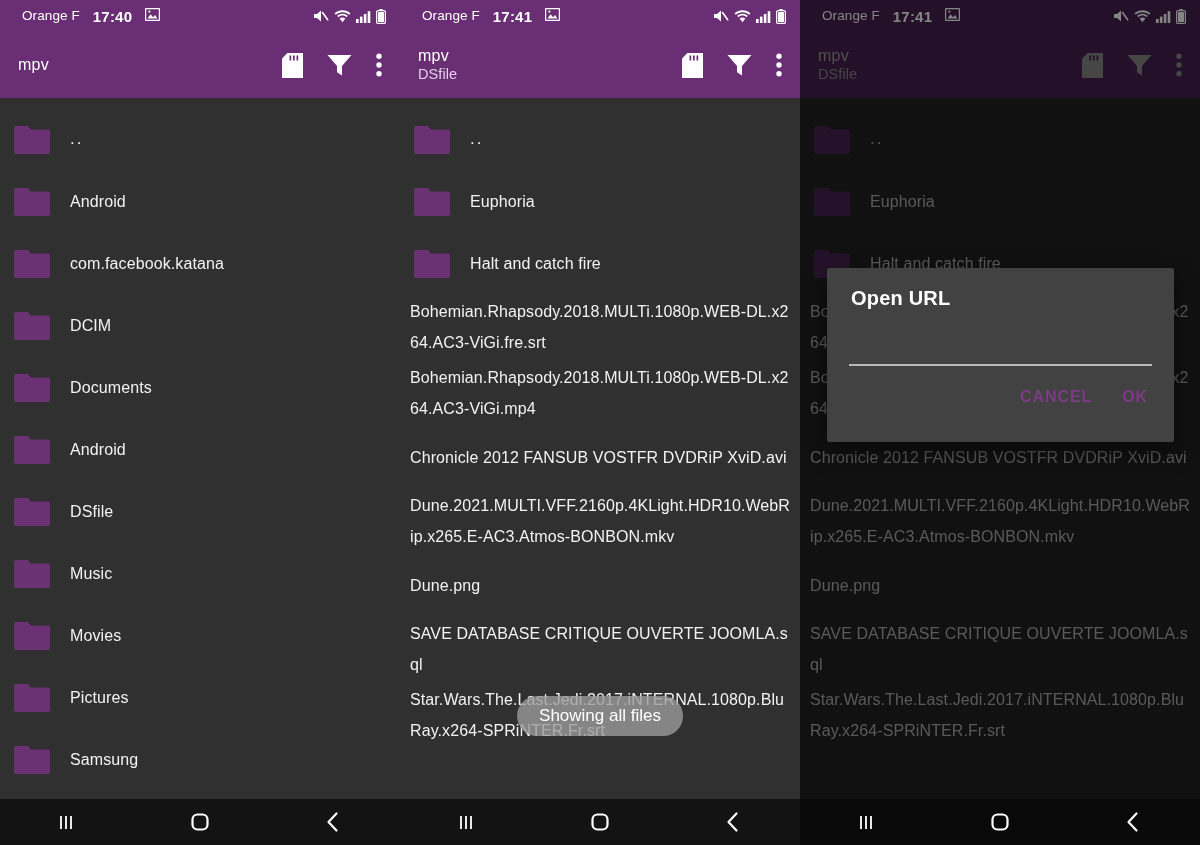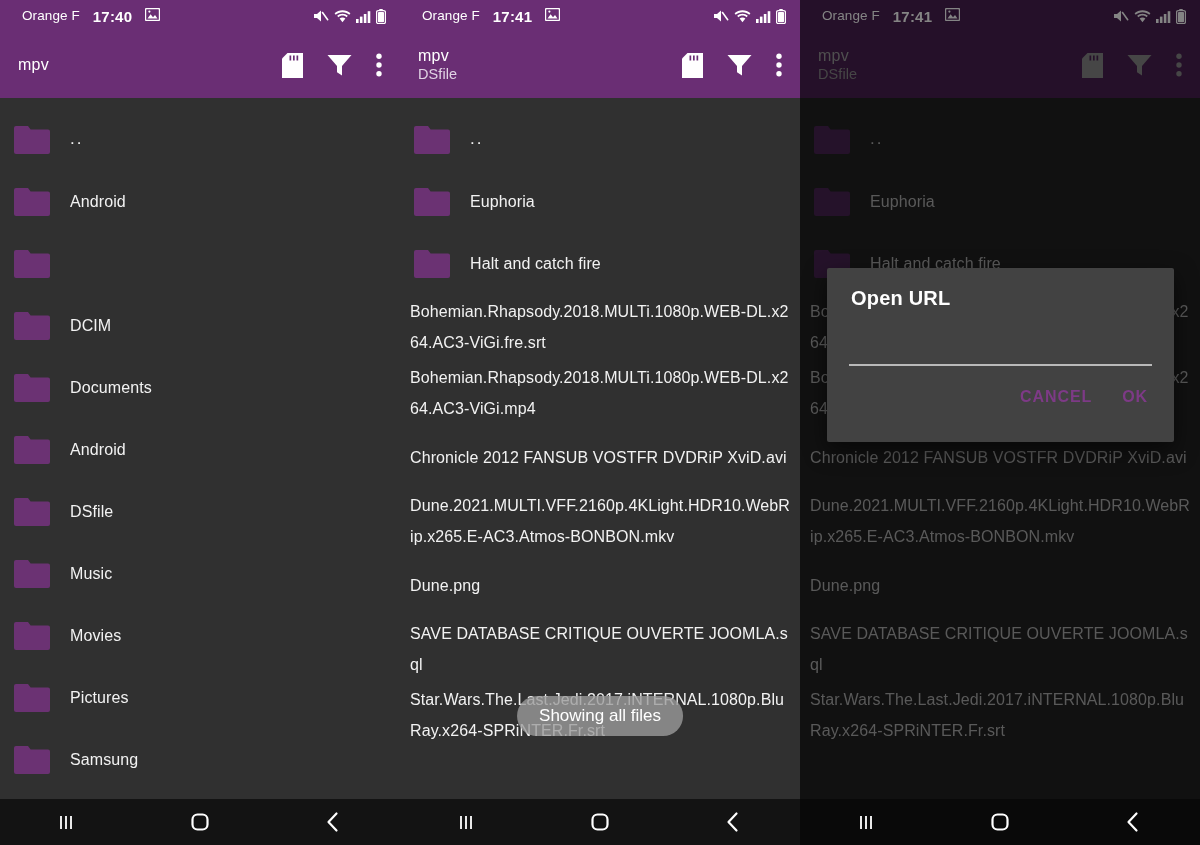--- a/index.html
+++ b/index.html
@@ -212,20 +212,21 @@
         <div class="row folder">
           <span class="folder-ico"><svg width="36" height="29" viewBox="0 0 36 29">
               <path d="M2 1h12l2.6 3.4H34a2 2 0 0 1 2 2V27a2 2 0 0 1-2 2H2a2 2 0 0 1-2-2V3a2 2 0 0 1 2-2z" fill="#6B3273"></path>
             </svg></span>
           <span class="row-label">Android</span>
         </div>
         <div class="row folder">
           <span class="folder-ico"><svg width="36" height="29" viewBox="0 0 36 29">
               <path d="M2 1h12l2.6 3.4H34a2 2 0 0 1 2 2V27a2 2 0 0 1-2 2H2a2 2 0 0 1-2-2V3a2 2 0 0 1 2-2z" fill="#6B3273"></path>
             </svg></span>
+          <span class="row-label">com.facebook.katana</span>
         </div>
         <div class="row folder">
           <span class="folder-ico"><svg width="36" height="29" viewBox="0 0 36 29">
               <path d="M2 1h12l2.6 3.4H34a2 2 0 0 1 2 2V27a2 2 0 0 1-2 2H2a2 2 0 0 1-2-2V3a2 2 0 0 1 2-2z" fill="#6B3273"></path>
             </svg></span>
           <span class="row-label">DCIM</span>
         </div>
         <div class="row folder">
           <span class="folder-ico"><svg width="36" height="29" viewBox="0 0 36 29">
               <path d="M2 1h12l2.6 3.4H34a2 2 0 0 1 2 2V27a2 2 0 0 1-2 2H2a2 2 0 0 1-2-2V3a2 2 0 0 1 2-2z" fill="#6B3273"></path>

